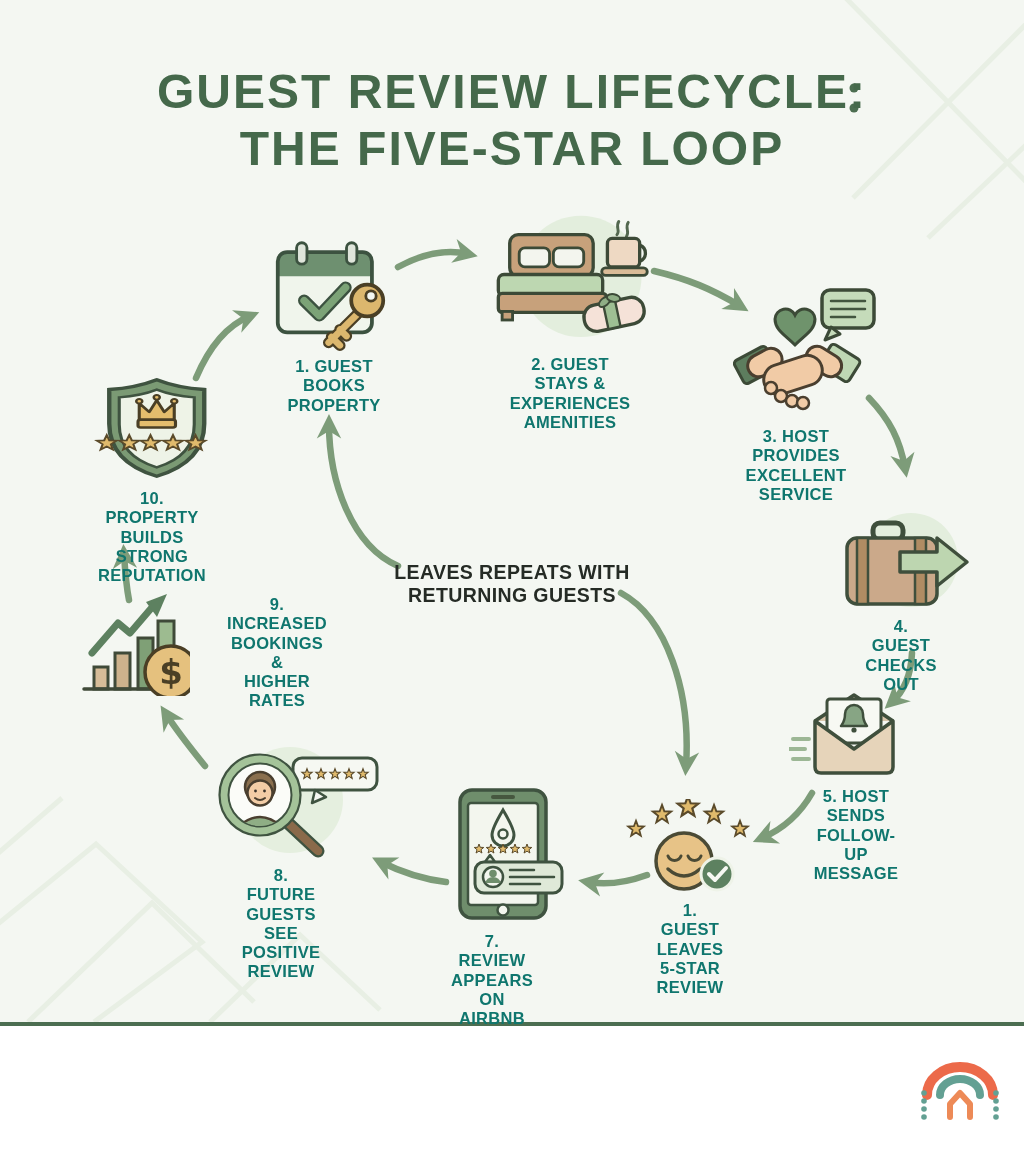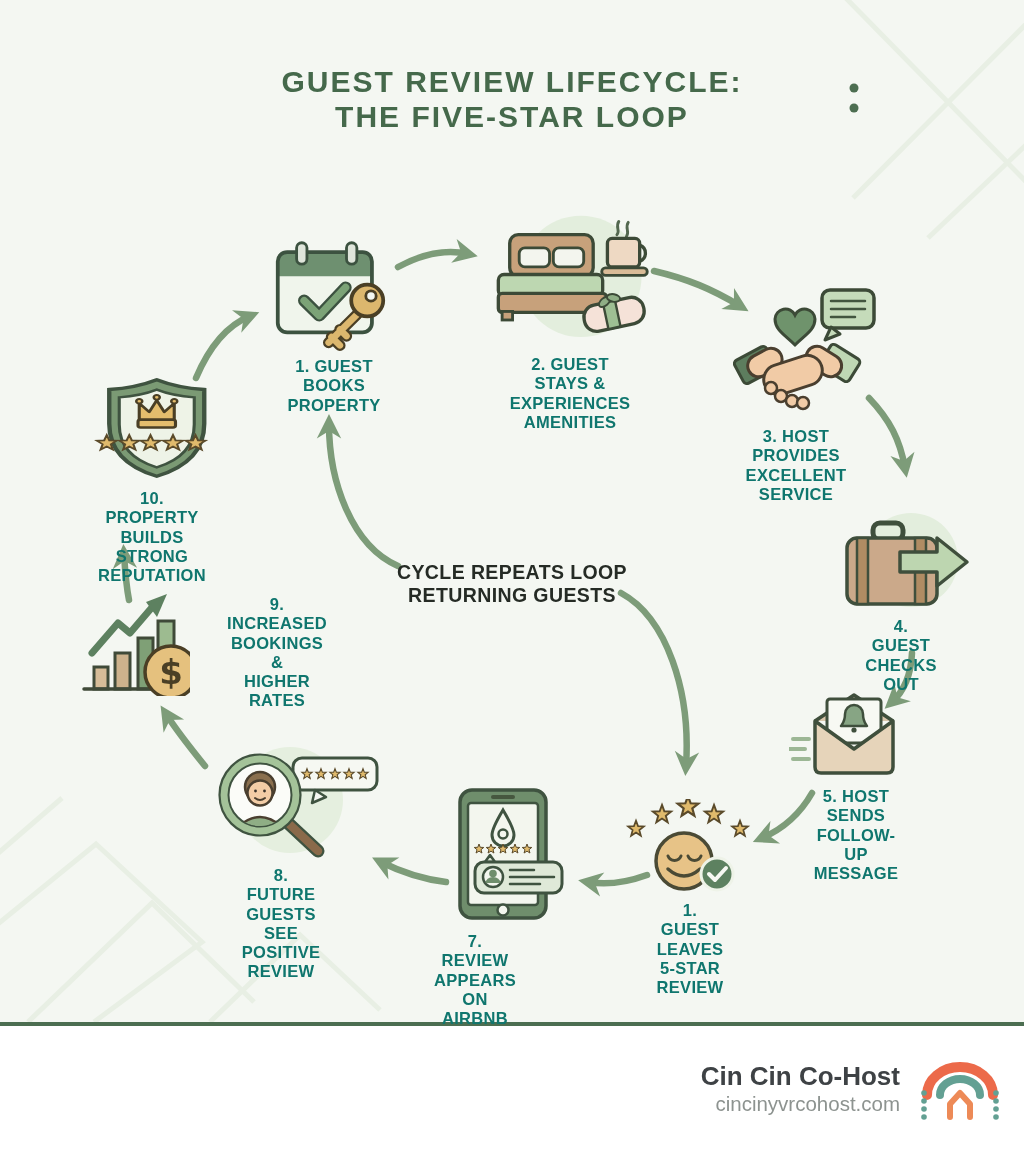--- a/index.html
+++ b/index.html
@@ -1,21 +1,21 @@
 <!DOCTYPE html>
 <html><head>
 <meta charset="utf-8">
 <style>
   html,body{margin:0;padding:0;background:#ddd;}
   #canvas{position:relative;width:1024px;height:1154px;background:#ffffff;overflow:hidden;
           font-family:"Liberation Sans",sans-serif;}
   .art-bg{position:absolute;left:0;top:0;width:1024px;height:1022px;background:#f4f7f2;}
   .decor{position:absolute;left:0;top:0;pointer-events:none;}
   .title{position:absolute;left:0;top:64px;width:1024px;text-align:center;
-         font-weight:700;font-size:30px;line-height:1.18;letter-spacing:2px;
+         font-weight:700;font-size:48px;line-height:1.18;letter-spacing:2px;
          color:#45694b;white-space:pre-line;}
   .arrows{position:absolute;left:0;top:0;z-index:1;pointer-events:none;}
   .step{position:absolute;left:0;top:0;width:0;height:0;z-index:2;}
   .icon{position:absolute;}
   .lbl{position:absolute;transform:translateX(-50%);text-align:center;
        font-weight:700;font-size:16.5px;line-height:1.17;letter-spacing:.3px;
        color:#0f766e;white-space:pre-line;z-index:3;}
   .center-note{position:absolute;left:512px;top:561px;transform:translateX(-50%);
        text-align:center;font-weight:700;font-size:19.5px;line-height:1.2;
        letter-spacing:.4px;color:#252b25;white-space:pre-line;z-index:2;}
@@ -74,21 +74,21 @@
       <path d="M812,793 C800,814 783,829 762,838" marker-end="url(#ah)"></path>
       <path d="M647,875 C625,883 605,885 588,882" marker-end="url(#ah)"></path>
       <path d="M446,882 C421,879 399,871 381,862" marker-end="url(#ah)"></path>
       <path d="M205,766 C192,750 177,731 166,714" marker-end="url(#ah)"></path>
       <path d="M129,600 C126,585 125,570 124,554" marker-end="url(#ah)"></path>
       <path d="M398,566 C352,546 329,482 329,424" marker-end="url(#ah)"></path>
       <path d="M621,593 C667,618 691,692 686,766" marker-end="url(#ah)"></path>
     </g>
   </svg>
 
-  <div class="center-note">CYCLE REPEATS LOOP
+  <div class="center-note">LEAVES REPEATS WITH
 RETURNING GUESTS</div>
 
   <div class="step">
     <svg class="icon" style="left:274px;top:239px" width="113" height="112" viewBox="0 0 120 120" preserveAspectRatio="none">
       <rect x="4" y="14" width="100" height="86" rx="10" fill="#f0f5ec" stroke="none"></rect>
       <path d="M4,40 V24 a10,10 0 0 1 10,-10 h80 a10,10 0 0 1 10,10 v16 Z" fill="#6e9070"></path>
       <rect x="4" y="14" width="100" height="86" rx="10" fill="none" stroke="#3c5240" stroke-width="4"></rect>
       <rect x="24" y="4" width="11" height="23" rx="5.5" fill="#dfe5db" stroke="#3c5240" stroke-width="3"></rect>
       <rect x="77" y="4" width="11" height="23" rx="5.5" fill="#dfe5db" stroke="#3c5240" stroke-width="3"></rect>
       <path d="M32,66 L48,82 L76,52" fill="none" stroke="#3c5240" stroke-width="13" stroke-linecap="round" stroke-linejoin="round"></path>
@@ -229,21 +229,21 @@
       <g>
         <path d="M27,74 l5,-7 l5,7 Z" fill="#dfe9d8" stroke="#3f5340" stroke-width="2.5" stroke-linejoin="round"></path>
         <rect x="17" y="74" width="87" height="31" rx="9" fill="#dfe9d8" stroke="#3f5340" stroke-width="3"></rect>
         <circle cx="35" cy="89" r="10" fill="#f3f6ee" stroke="#3f5340" stroke-width="2.5"></circle>
         <circle cx="35" cy="85.5" r="3.8" fill="#6f8e6c"></circle>
         <path d="M27.5,95 a7.5,6 0 0 1 15,0" fill="#6f8e6c"></path>
         <path d="M52,82 h24 M52,89 h44 M52,96 h30" stroke="#3f5340" stroke-width="2.5" stroke-linecap="round"></path>
       </g>
       <circle cx="45" cy="122" r="5.5" fill="#f3f6ee" stroke="#3f5340" stroke-width="2.5"></circle>
     </svg>
-    <div class="lbl" style="left:475px;top:932px">7. REVIEW APPEARS
+    <div class="lbl" style="left:492px;top:932px">7. REVIEW APPEARS
 ON AIRBNB</div>
   </div>
 
   <div class="step">
     <svg class="icon" style="left:190px;top:745px" width="190" height="115" viewBox="0 0 190 115" preserveAspectRatio="none">
       <circle cx="100" cy="55" r="53" fill="#e5efdf"></circle>
       <g>
         <rect x="103" y="13" width="84" height="32" rx="9" fill="#f6f8f2" stroke="#3f5340" stroke-width="3"></rect>
         <path d="M125,45 l-3,13 l14,-6 Z" fill="#f6f8f2" stroke="#3f5340" stroke-width="2.5" stroke-linejoin="round"></path>
         <use href="#star" class="star" x="110.5" y="22.5" width="13" height="13"></use>
@@ -318,24 +318,20 @@
         <use href="#star" class="star" x="48" y="61" width="20" height="22"></use>
         <use href="#star" class="star" x="66" y="61" width="20" height="22"></use>
         <use href="#star" class="star" x="84" y="61" width="20" height="22"></use>
       </g>
     </svg>
     <div class="lbl" style="left:152px;top:489px">10. PROPERTY BUILDS
 STRONG REPUTATION</div>
   </div>
 
   <div class="divider"></div>
-  <div class="footer-text">
-    <div class="brand">Cin Cin Co-Host</div>
-    <div class="website">cincinyvrcohost.com</div>
-  </div>
   <svg class="logo" width="80" height="64" viewBox="0 0 80 64">
     <path d="M7,36 A33,28 0 0 1 73,36" fill="none" stroke="#ec6a4a" stroke-width="10" stroke-linecap="round"></path>
     <path d="M20,36 A20,16 0 0 1 60,36" fill="none" stroke="#63a093" stroke-width="8" stroke-linecap="round"></path>
     <path d="M30,58 V45 L40,34 L50,45 V58" fill="none" stroke="#ed8a57" stroke-width="6" stroke-linejoin="round" stroke-linecap="round"></path>
     <g fill="#63a093">
       <circle cx="4" cy="34" r="2.8"></circle>
         <circle cx="4" cy="42" r="2.8"></circle>
         <circle cx="4" cy="50" r="2.8"></circle>
         <circle cx="4" cy="58" r="2.8"></circle>
       <circle cx="76" cy="34" r="2.8"></circle>

